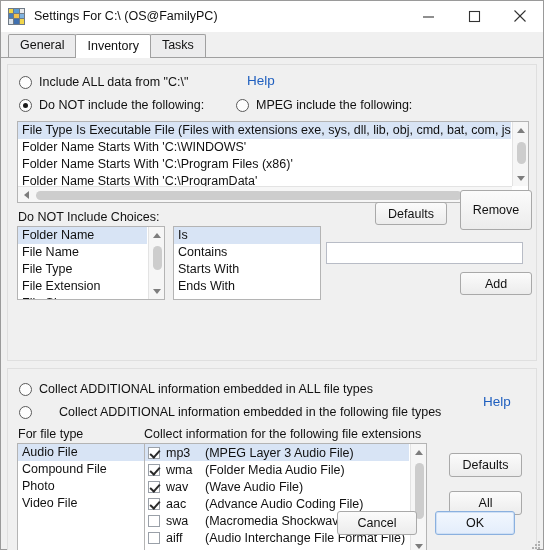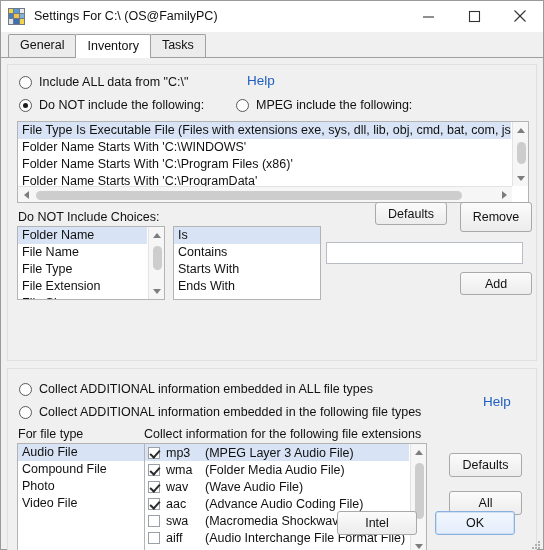--- a/index.html
+++ b/index.html
@@ -345,32 +345,32 @@
           <div class="lb-row sel">Is</div>
           <div class="lb-row">Contains</div>
           <div class="lb-row">Starts With</div>
           <div class="lb-row">Ends With</div>
         </div>
       </div>
 
       <input class="textinput" type="text" style="left: 318px; top: 177px; width: 197px; height: 22px;" placeholder="">
 
       <div class="btn" style="left:367px; top:137px; width:72px; height:23px;">Defaults</div>
-      <div class="btn" style="left:452px; top:137px; width:72px; height:30px;">Remove</div>
+      <div class="btn" style="left:452px; top:125px; width:72px; height:40px;">Remove</div>
       <div class="btn" style="left:452px; top:207px; width:72px; height:23px;">Add</div>
     </div>
 
     <div class="panel panel-bottom">
 
       <div class="radio" style="left:11px; top:13px;">
         <span class="dot"></span>
         <span class="rtext">Collect ADDITIONAL information embedded in ALL file types</span>
       </div>
 
-      <div class="radio" style="left:11px; top:36px;">
+      <div class="radio" style="left:11px; top:36px;gap:20px;">
         <span class="dot"></span>
         <span class="rtext">Collect ADDITIONAL information embedded in the following file types</span>
       </div>
 
       <div class="help-link" style="left:475px; top:25px;">Help</div>
 
       <div class="lbl" style="left:10px; top:58px;">For file type</div>
       <div class="lbl" style="left:136px; top:58px;">Collect information for the following file extensions</div>
 
       <div class="listbox" style="left:9px; top:74px; width:128px; height:112px;">
@@ -426,21 +426,21 @@
               <span class="arrow down"></span>
             </div>
         </div>
       </div>
 
       <div class="btn" style="left:441px; top:84px; width:73px; height:24px;">Defaults</div>
       <div class="btn" style="left:441px; top:122px; width:73px; height:24px;">All</div>
     </div>
 
     <div class="footer">
-      <div class="btn" style="left:336px; top:8px; width:80px; height:24px;">Intel</div>
+      <div class="btn" style="left:336px; top:8px; width:80px; height:24px;">Cancel</div>
       <div class="btn default" style="left:434px; top:8px; width:80px; height:24px;">OK</div>
       <div class="status-grip">
         <svg width="12" height="12" viewBox="0 0 12 12">
           <g fill="#b0b0b0">
             <rect x="9" y="9" width="2" height="2"></rect>
               <rect x="6" y="9" width="2" height="2"></rect>
               <rect x="9" y="6" width="2" height="2"></rect>
             <rect x="3" y="9" width="2" height="2"></rect>
               <rect x="6" y="6" width="2" height="2"></rect>
               <rect x="9" y="3" width="2" height="2"></rect>

